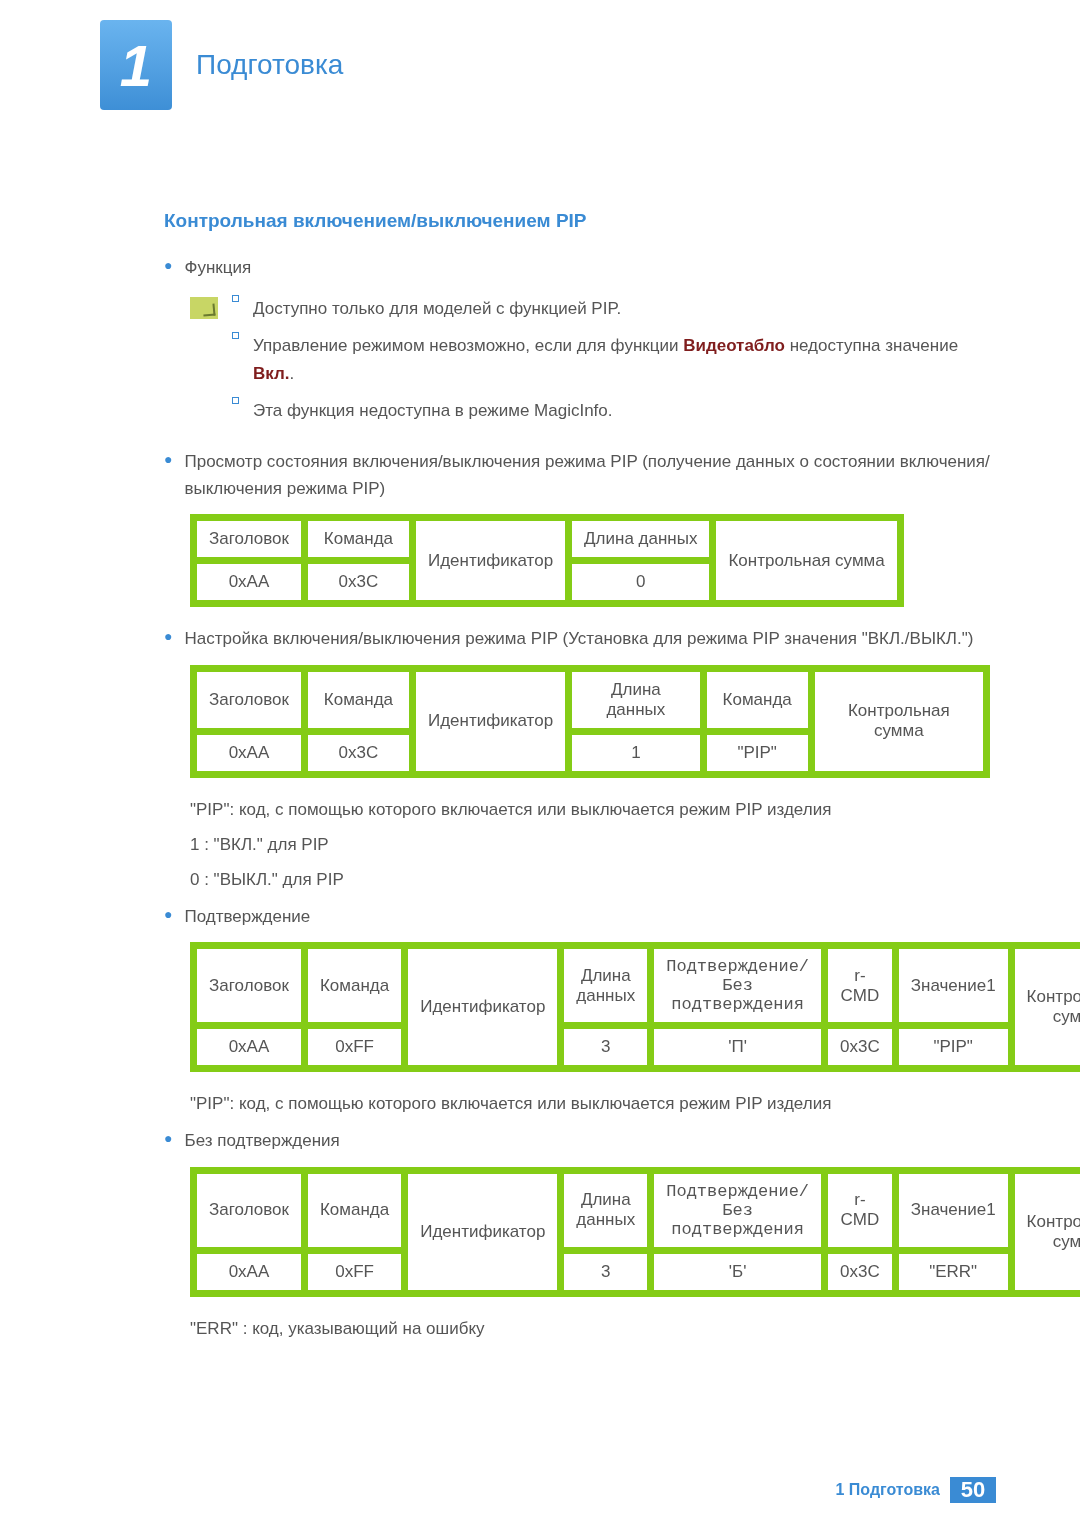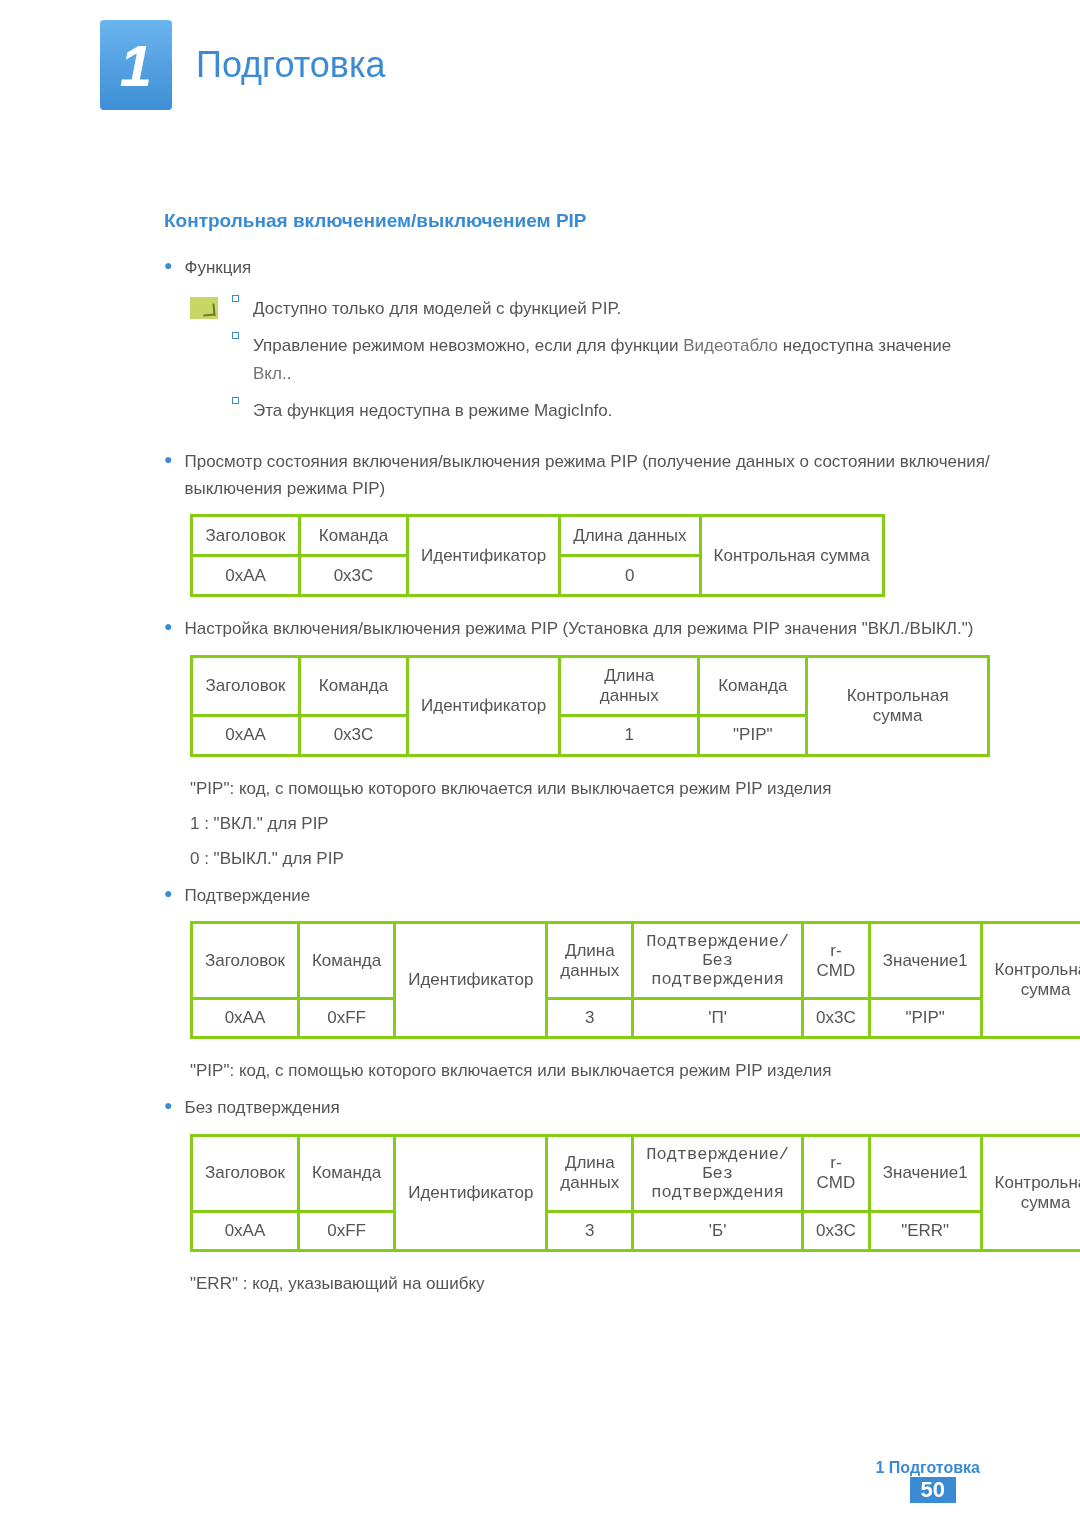--- a/index.html
+++ b/index.html
@@ -29,21 +29,21 @@
     font-size: 58px;
     font-weight: bold;
     display: flex;
     align-items: center;
     justify-content: center;
     border-radius: 4px;
     margin-right: 24px;
     font-style: italic;
   }
   .chapter-title {
-    font-size: 36px;
+    font-size: 28px;
     color: #3a8bd4;
     font-weight: normal;
   }
   .section-title {
     color: #3a8bd4;
     font-size: 19px;
     font-weight: bold;
     margin: 0 0 22px 64px;
   }
   .bullet-dot {
@@ -92,49 +92,48 @@
     border-right: 2px solid #6a7a2f;
     transform: rotate(-5deg);
   }
   .note-list { flex: 1; }
   .note-item {
     display: flex;
     margin-bottom: 10px;
     font-size: 17px;
     line-height: 1.6;
   }
-  .bold-red { color: #737373; font-weight: normal; }
+  .bold-red { color: #7f1d1d; font-weight: bold; }
   .plain-para {
     font-size: 17px;
     line-height: 1.6;
     margin: 8px 0 8px 26px;
   }
   table {
     border-collapse: collapse;
     margin: 12px 0 18px 26px;
     font-size: 17px;
     color: #555;
   }
   td, th {
-    border: 3px solid #84cc16;
+    border: 7px solid #84cc16;
     padding: 8px 12px;
     text-align: center;
     font-weight: normal;
     vertical-align: middle;
   }
   .t1 td, .t1 th { height: 40px; }
   .t2 td, .t2 th { height: 40px; }
   .t3 td, .t3 th { }
   .footer {
     position: absolute;
     bottom: 24px;
-    right: 90px;
+    right: 84px;
     display: flex;
     align-items: center;
-    flex-direction: column;
   }
   .footer-text {
     color: #3a8bd4;
     font-size: 16px;
     font-weight: bold;
     margin-right: 10px;
   }
   .footer-num {
     background: #3a8bd4;
     color: #fff;

